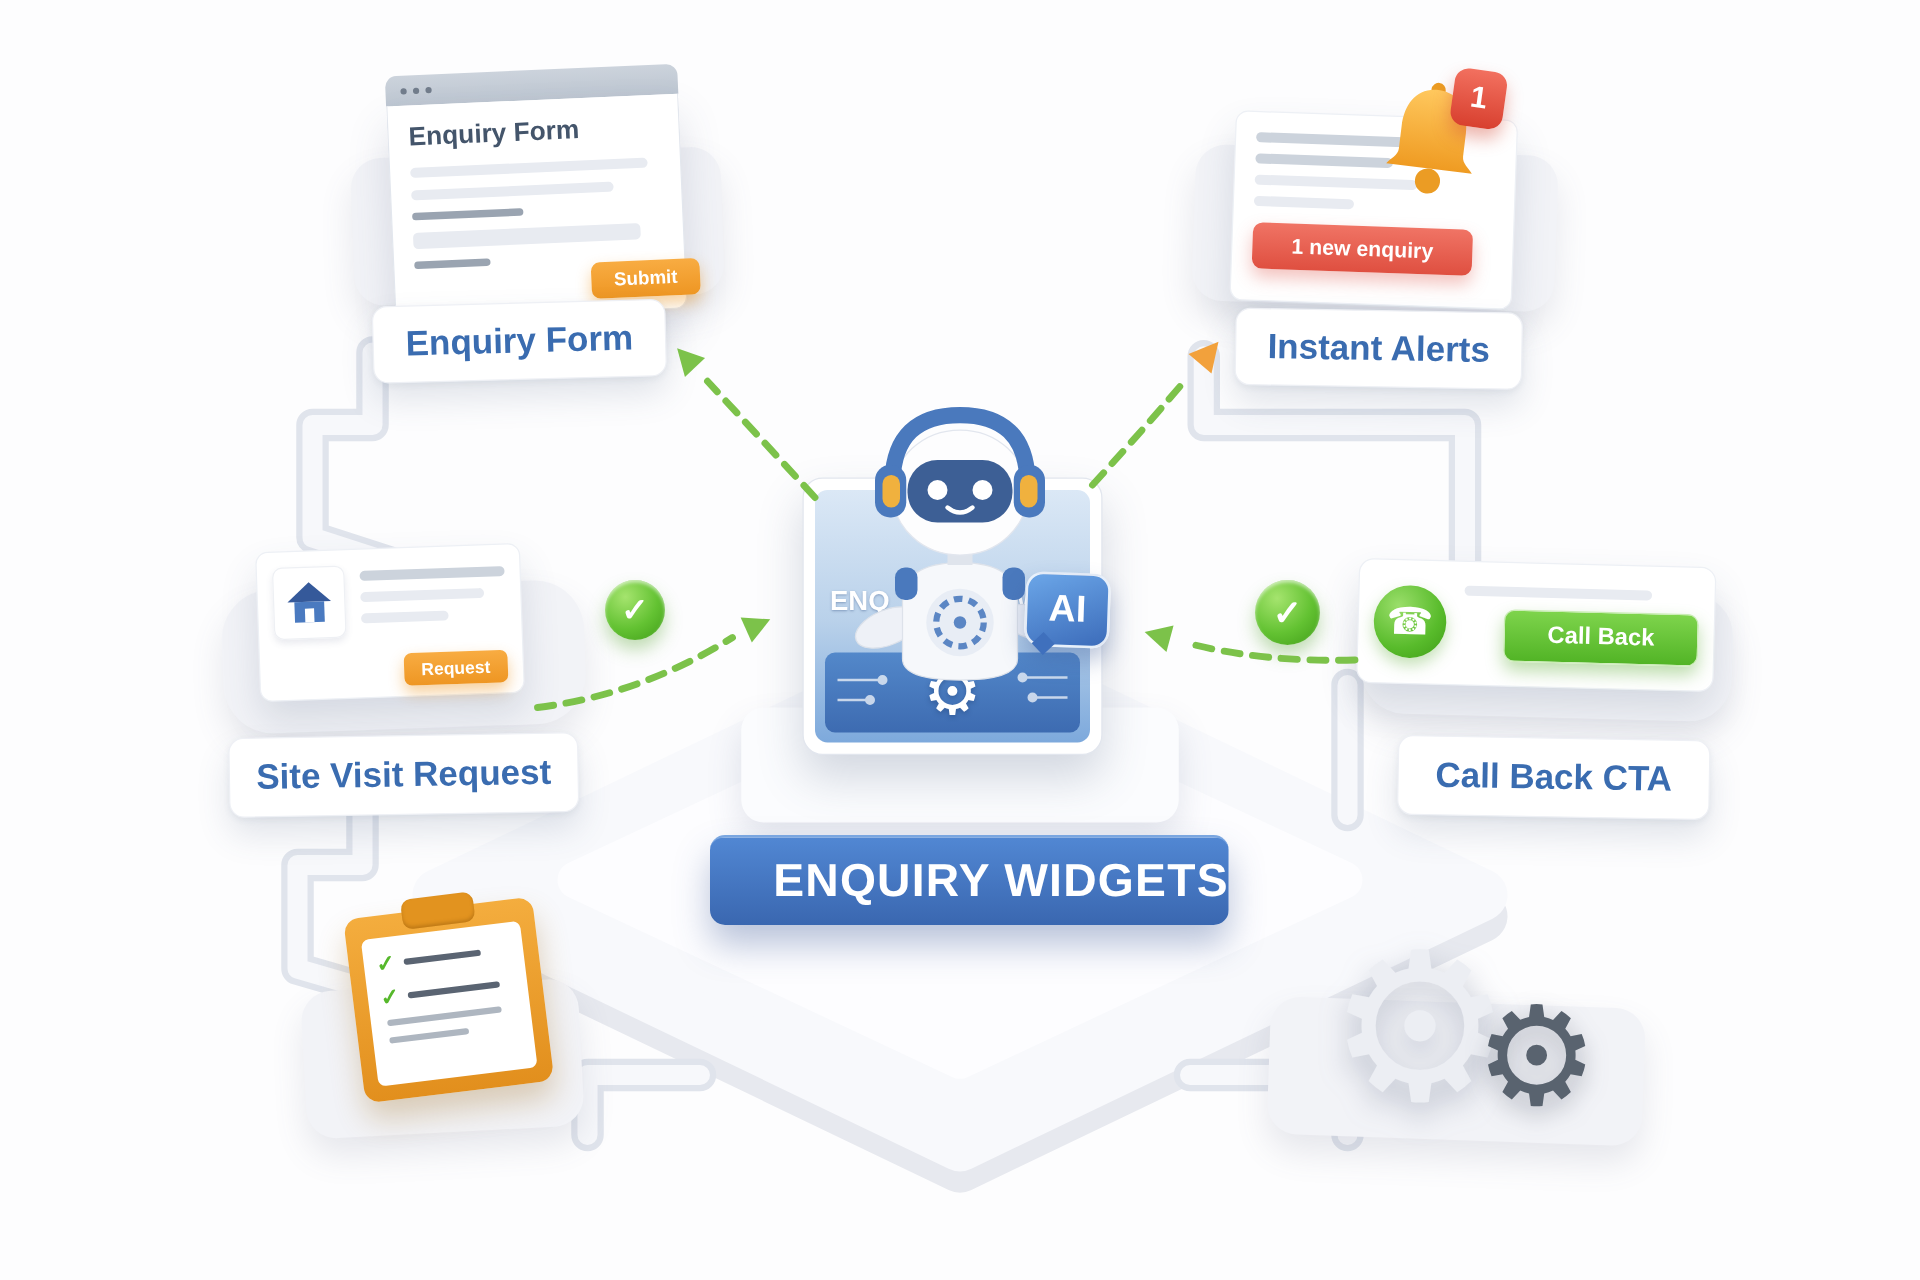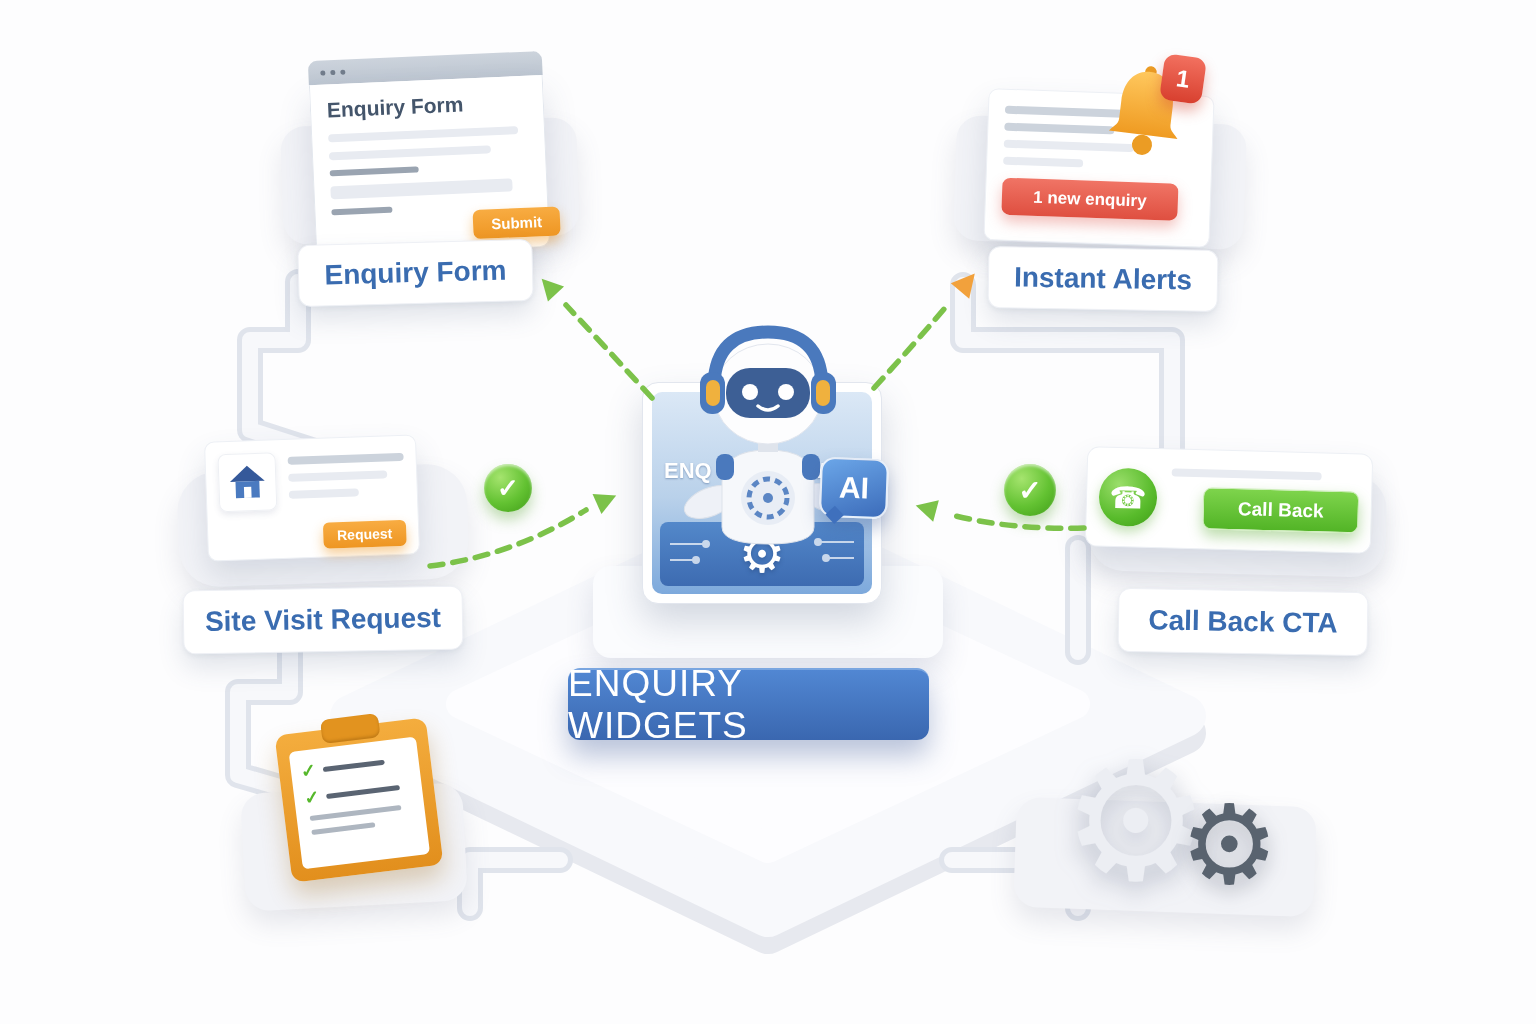--- a/index.html
+++ b/index.html
@@ -35,33 +35,33 @@
   
   .browser { position:absolute; left:312px; top:56px; width:234px; transform:rotate(-2.5deg); }
   .browser .chrome { height:24px; background:linear-gradient(#ccd3dc,#bdc6d1); border-radius:9px 9px 0 0;
           display:flex; align-items:center; padding-left:12px; gap:5px; }
   .browser .chrome i { width:5px; height:5px; border-radius:50%; background:#727d8c; display:block; }
   .browser .paper { background:#fff; border:1px solid #e3e7ee; border-top:none; border-radius:0 0 10px 10px;
           padding:14px 14px 40px 16px; box-shadow:0 18px 32px rgba(70,85,120,.17); position:relative; }
   .browser h2 { font-size:21px; color:#44556b; margin-bottom:12px; }
   .browser .bar { margin-bottom:10px; }
 
-  .banner { position:absolute; left:568px; top:668px; width:361px; height:72px;
+  .banner { position:absolute; left:568px; top:668px; width:415px; height:72px;
           background:linear-gradient(180deg,#5187d3,#3a67b0); border-radius:12px;
-          border-top:2px solid #7aa6e0; color:#fff; font-weight:normal; font-size:37px; letter-spacing:1px;
-          display:flex; align-items:center; justify-content:flex-start;
+          border-top:2px solid #7aa6e0; color:#fff; font-weight:bold; font-size:37px; letter-spacing:1px;
+          display:flex; align-items:center; justify-content:flex-end;
           box-shadow:0 16px 28px rgba(60,90,150,.35); }
 
   .tablet { position:absolute; left:642px; top:382px; width:240px; height:222px; background:#fff;
           border:1px solid #e2e6ee; border-radius:16px; padding:9px;
           box-shadow:0 18px 36px rgba(70,85,120,.22); }
   .screen { position:relative; width:100%; height:100%; border-radius:10px; overflow:hidden;
           background:linear-gradient(180deg,#dbe8f6 0%,#b9d1ea 52%,#7da9dc 100%); }
   .screen .frag { position:absolute; color:#fff; font-weight:bold; font-size:22px;
-          text-shadow:0 1px 2px rgba(40,70,120,.4); }
+          text-shadow:0 1px 2px rgba(40,70,120,.4);margin-top:10px; }
   .screen .panel { position:absolute; left:8px; right:8px; bottom:8px; height:64px; border-radius:8px;
           background:linear-gradient(180deg,#5388ca,#3d6bb1);
           display:flex; align-items:center; justify-content:center; }
   .gear-glyph { font-family:"DejaVu Sans", sans-serif; line-height:1; }
 
   .ai-bubble { position:absolute; left:820px; top:458px; width:68px; height:60px; border-radius:14px;
           background:linear-gradient(160deg,#6ba6e8,#3c6cba); border:2px solid rgba(255,255,255,.85);
           box-shadow:0 10px 18px rgba(60,90,150,.35); color:#fff; font-weight:bold; font-size:30px;
           display:flex; align-items:center; justify-content:center; transform:rotate(2deg); }
   .ai-bubble .tail { position:absolute; left:7px; bottom:-6px; width:13px; height:13px;

